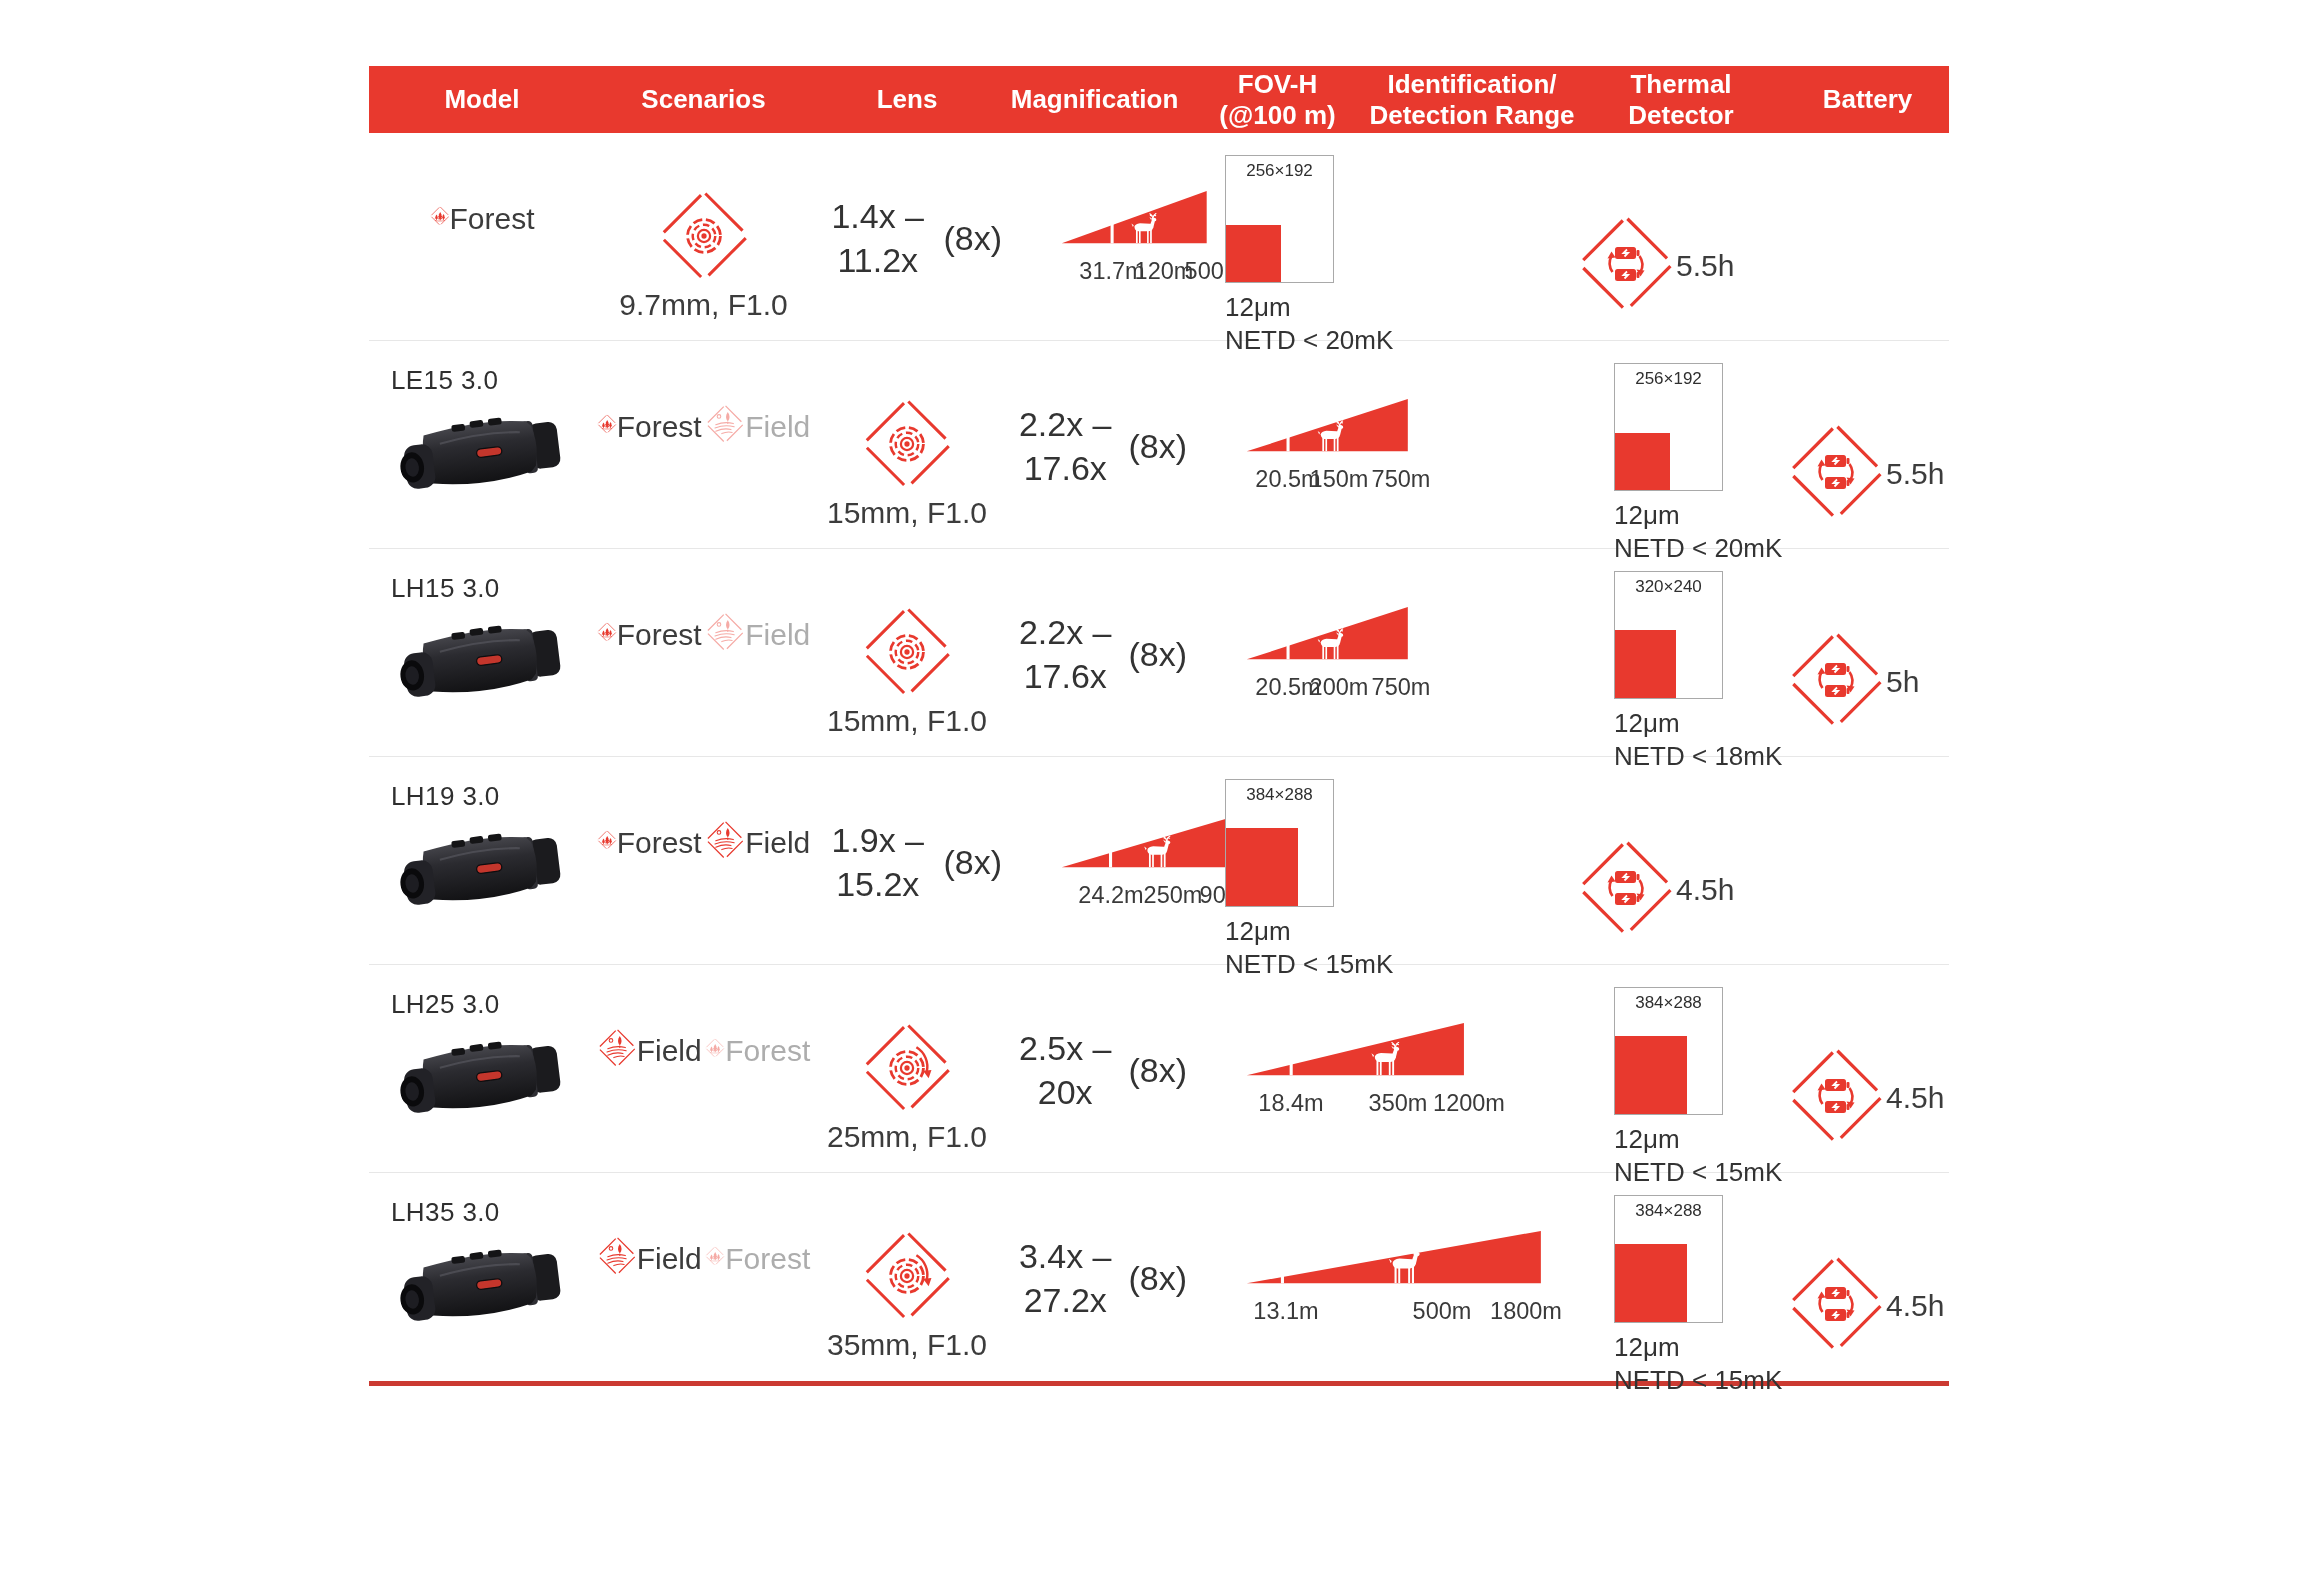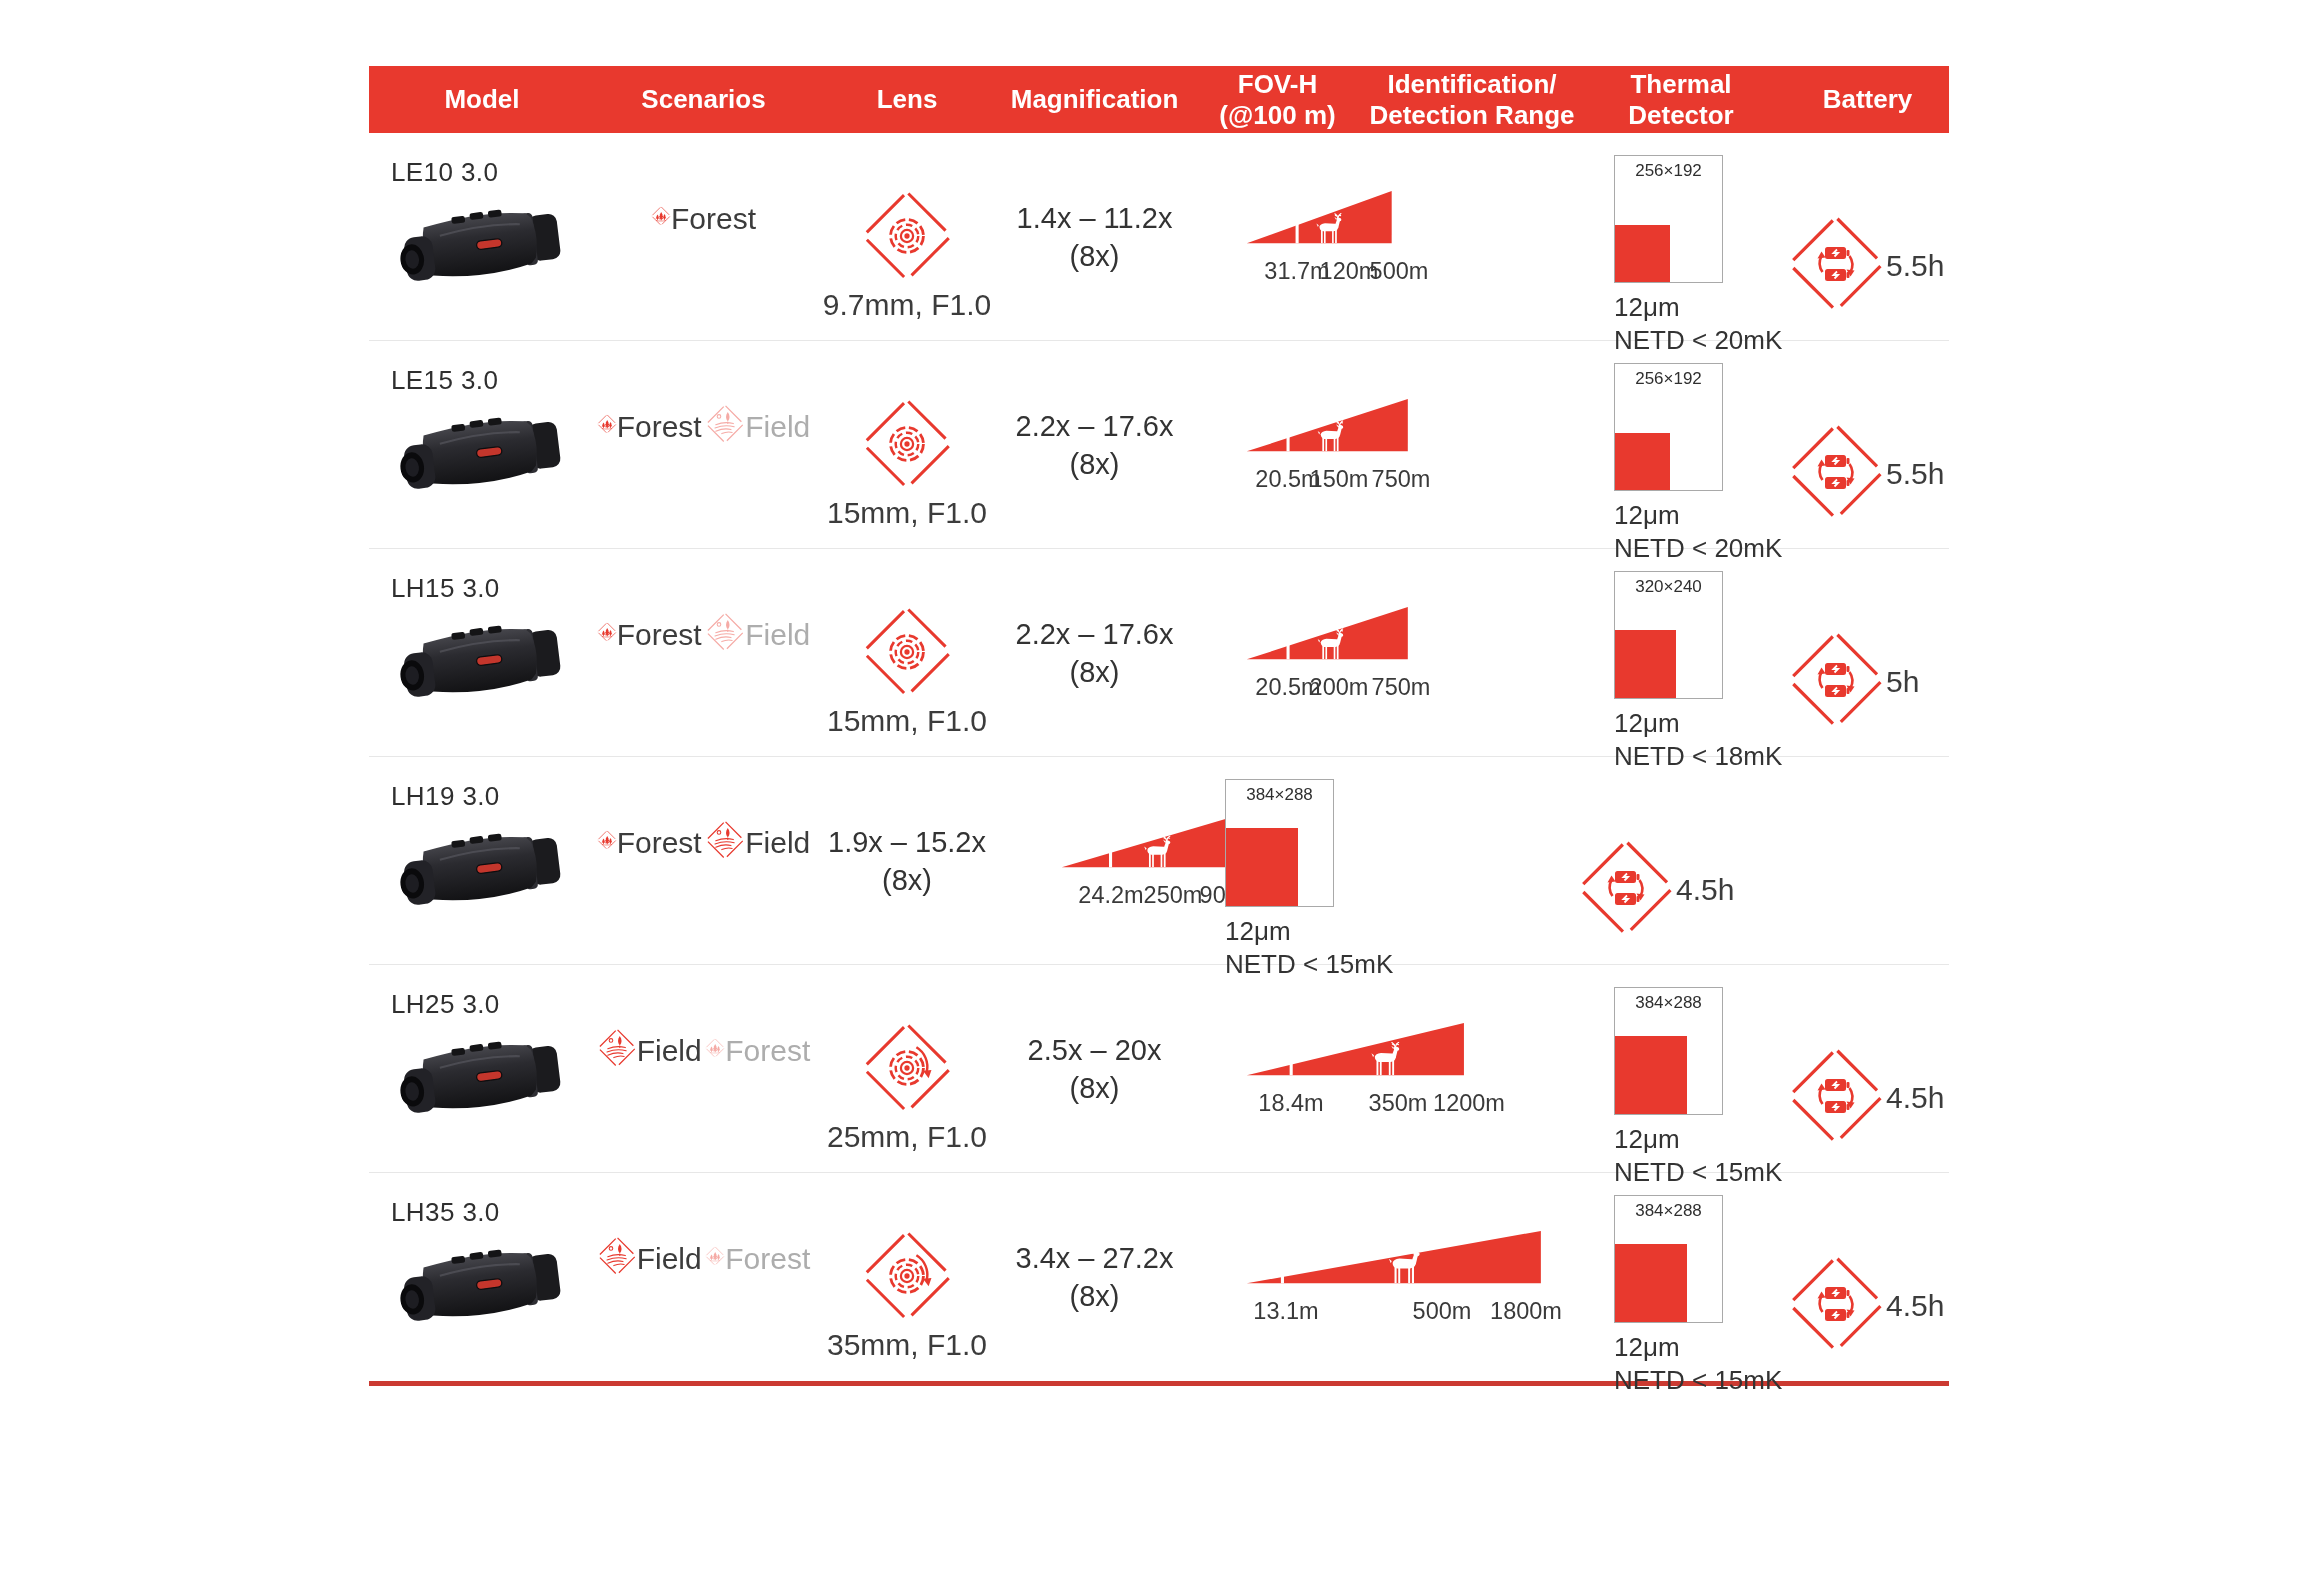--- a/index.html
+++ b/index.html
@@ -42,22 +42,22 @@
   .scenario .cell-label { margin-top:5.4px; }
   .scenario.secondary .icon { opacity:.42; }
   .scenario.secondary .cell-label { color:#adadad; }
 
   
   .lens-cell { display:flex; flex-direction:column; align-items:center; padding-top:56px; }
   .lens-cell .icon { width:94px; height:94px; color:var(--red); }
   .lens-cell .cell-label { margin-top:5.4px; }
 
   
-  .mag-cell { display:flex; flex-direction:column; justify-content:center; align-items:center;
-              text-align:center; font-size:29px; color:#333; line-height:1.3; padding-bottom:12.7px; }
+  .mag-cell { display:flex; justify-content:center; align-items:center;
+              text-align:center; font-size:34px; color:#333; line-height:1.3; padding-bottom:12.7px; }
 
   
   .fov-canvas { position:absolute; left:58px; top:0; width:312px; height:208px; }
   .fov-svg { position:absolute; left:0; top:0; width:312px; height:114px; overflow:visible; }
   .fov-labels { position:absolute; left:0; top:125px; width:312px; height:31px; }
   .fov-label { position:absolute; transform:translateX(-50%); font-size:23.5px; color:#3a3a3a; white-space:nowrap; }
 
   
   .det-cell { padding-left:38px; }
   .det-box { position:relative; margin-top:22px; width:109px; height:128px;
@@ -212,26 +212,20 @@
         <span>Thermal</span>
         <span>Detector</span>
       </div>
     <div class="hcol">
         <span>Battery</span>
         <span></span>
       </div>
   </div>
   <div id="rows">
   <div class="row">
-    <div class="cell model-cell">
-      <div class="model-name">LE10 3.0</div>
-      <svg class="device" viewBox="0 0 220 120">
-            <use href="#sym-device"></use>
-          </svg>
-    </div>
     <div class="cell scenario-cell">
           <div class="scenario primary">
             <svg class="icon" viewBox="0 0 100 100">
               <use href="#sym-diamond"></use>
               <use href="#sym-forest"></use>
             </svg>
             <div class="cell-label">Forest</div>
           </div>
         </div>
     <div class="cell lens-cell">

